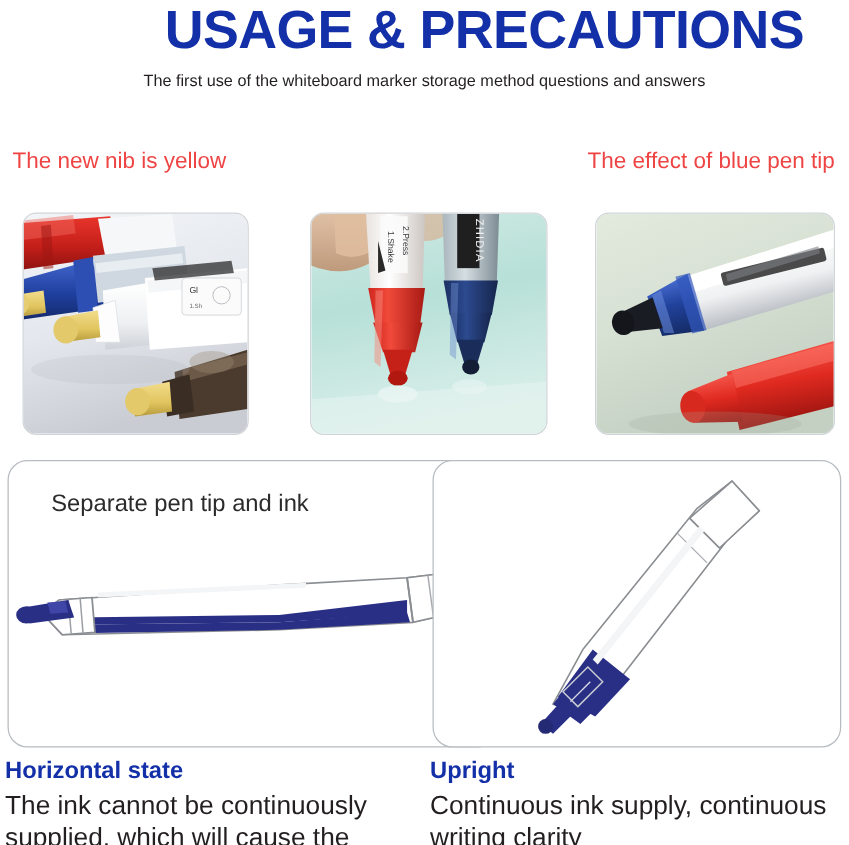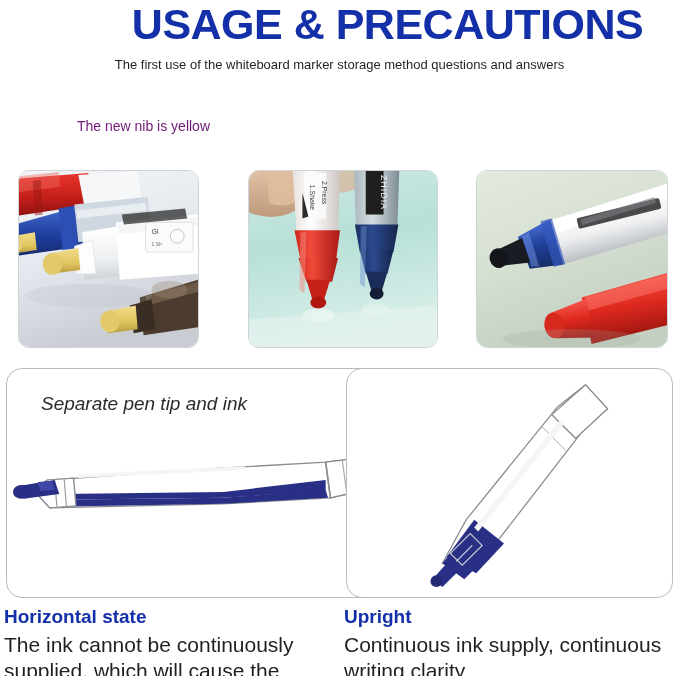--- a/index.html
+++ b/index.html
@@ -21,22 +21,22 @@
     margin-left:48px;
   }
   .subtitle {
     position:absolute; left:50px; top:57px; width:579px;
     text-align:center; font-size:13px; color:#231f20; line-height:1.18;
   }
 
   
   .cap-row { position:absolute; top:118px; left:0; width:679px; height:46px; }
   .cap {
-    position:absolute; top:0; text-align:right;
-    font-size:14px; color:#701a75; line-height:1.2;
+    position:absolute; top:0; text-align:left;
+    font-size:18px; color:#ef4444; line-height:1.2;
   }
   .cap.c1 { left:10px;  width:200px; }
   .cap.c2 { left:240px; width:205px; }
   .cap.c3 { left:470px; width:200px; }
 
   
   .photos { position:absolute; top:170px; left:0; width:679px; height:180px; }
   .photo {
     position:absolute; top:0; height:178px;
     border-radius:11px; overflow:hidden;
@@ -46,21 +46,21 @@
   .photo.p2 { left:248px; width:190px; }
   .photo.p3 { left:476px; width:192px; }
   .photo svg { display:block; width:100%; height:100%; }
 
   
   .panels { position:absolute; top:368px; left:0; width:679px; height:232px; }
   .panel {
     position:absolute; top:0; height:230px;
     border:1.4px solid #b8bcc0; border-radius:16px; background:#fff;
   }
-  .panel.left  { left:6px;   width:392px;font-style:italic; }
+  .panel.left  { left:6px;   width:392px; }
   .panel.right { left:346px; width:327px; }
   .panel svg { position:absolute; inset:0; width:100%; height:100%; }
   .panel-label {
     position:absolute; left:34px; top:24px;
     font-size:19px; color:#2b2b2b;
   }
 
   
   .foot { position:absolute; top:604px; left:0; width:679px; height:72px; }
   .foot-col { position:absolute; top:0; text-align:left; }
@@ -75,20 +75,21 @@
 </head>
 <body>
 
 <div class="page">
 
   <div class="title">USAGE &amp; PRECAUTIONS</div>
   <div class="subtitle">The first use of the whiteboard marker storage method questions and answers</div>
 
   <div class="cap-row">
     <div class="cap c1">The new nib is yellow</div>
+    <div class="cap c3">The effect of blue pen tip</div>
   </div>
 
   <div class="photos">
 
     <div class="photo p1">
       <svg viewBox="0 0 181 178" preserveAspectRatio="none">
         <defs>
           <linearGradient id="bg1" x1="0" y1="0" x2="0.3" y2="1">
             <stop offset="0%" stop-color="#f2f4f7"></stop>
             <stop offset="55%" stop-color="#e4e8ee"></stop>

